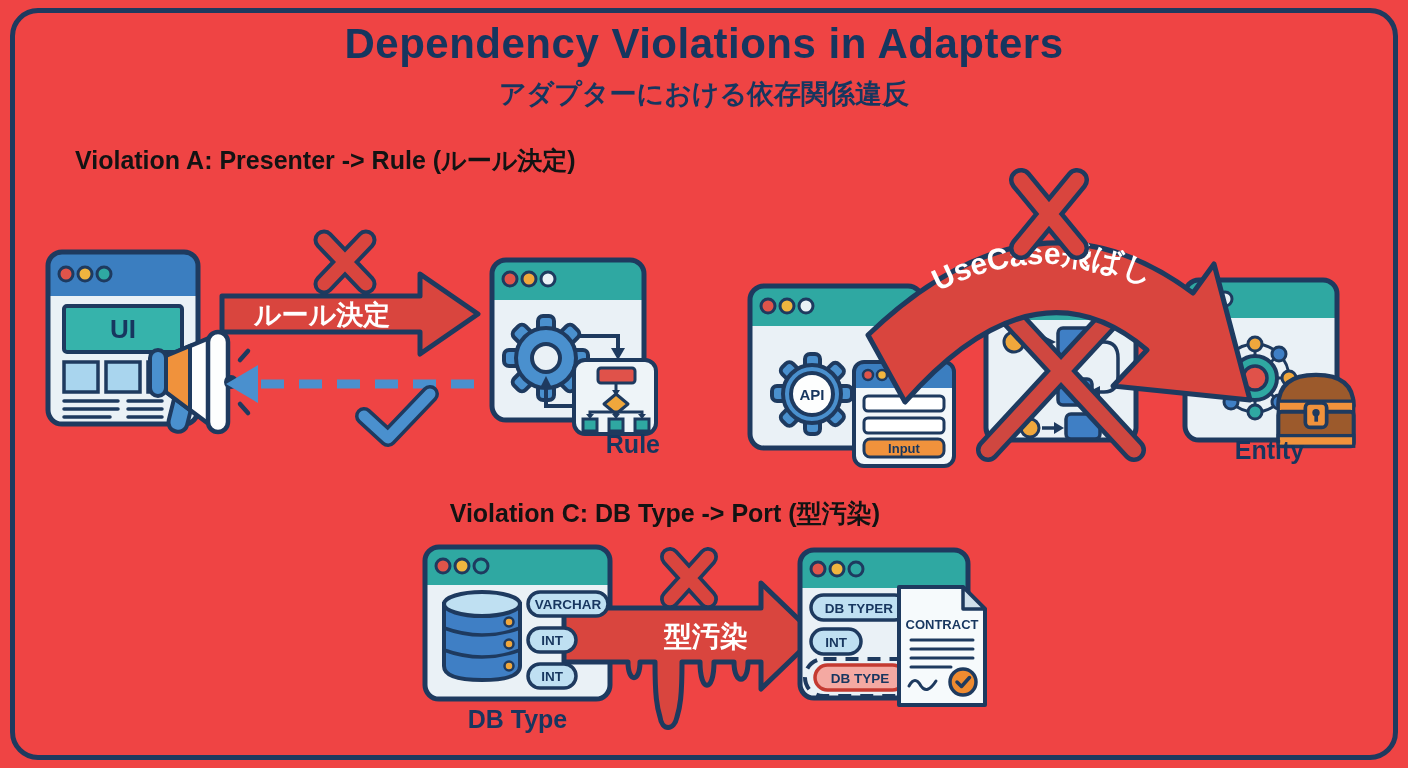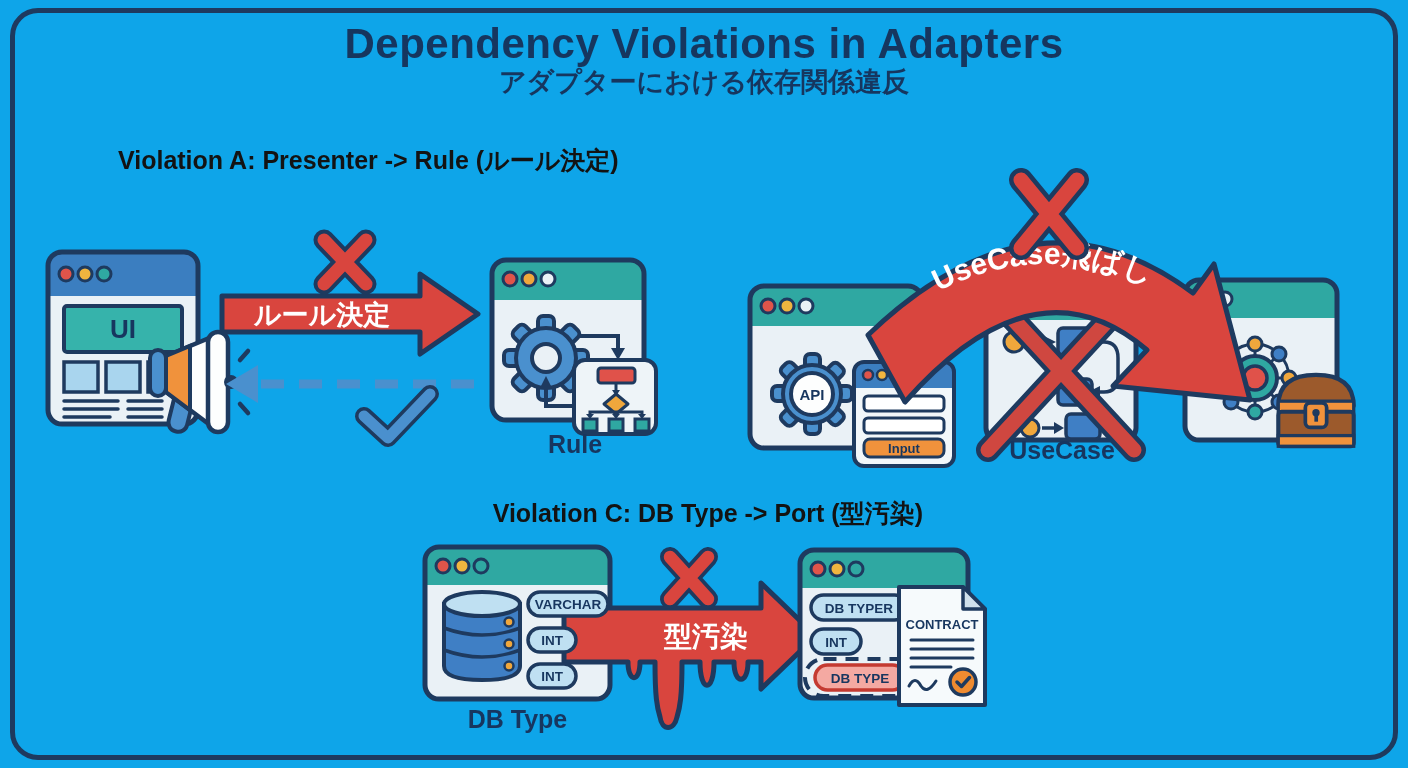--- a/index.html
+++ b/index.html
@@ -1,23 +1,23 @@
 <!DOCTYPE html>
 <html><head>
 <meta charset="utf-8">
 <style>
   html,body{margin:0;padding:0;}
   body{font-family:"Liberation Sans","DejaVu Sans",sans-serif;}
-  #stage{position:relative;width:1408px;height:768px;background:#0ea5e9;overflow:hidden;}
+  #stage{position:relative;width:1408px;height:768px;background:#ef4444;overflow:hidden;}
   .frame{position:absolute;left:10px;top:8px;right:10px;bottom:8px;border:5px solid #1e3a5f;border-radius:28px;pointer-events:none;}
   .abs{position:absolute;}
   .abs svg{overflow:visible;display:block;}
   .title{position:absolute;left:0;top:20px;width:100%;text-align:center;font-size:42px;font-weight:800;color:#16365f;letter-spacing:.5px;}
-  .subtitle{position:absolute;left:0;top:64px;width:100%;text-align:center;font-size:27px;font-weight:800;color:#16365f;}
-  .vheading{position:absolute;font-size:25px;font-weight:800;color:#131313;white-space:nowrap;margin-left:43px;}
+  .subtitle{position:absolute;left:0;top:76px;width:100%;text-align:center;font-size:27px;font-weight:800;color:#16365f;}
+  .vheading{position:absolute;font-size:25px;font-weight:800;color:#131313;white-space:nowrap;}
   .icolabel{position:absolute;text-align:center;font-size:25px;font-weight:800;color:#17365f;}
   text{font-family:"Liberation Sans","DejaVu Sans",sans-serif;}
 </style>
 </head>
 <body>
 
 <div id="stage">
   <div class="frame"></div>
 
   <div class="title">Dependency Violations in Adapters</div>
@@ -147,21 +147,21 @@
         <polygon points="156,158 164,158 160,163" fill="#1e3a5f"></polygon>
         <rect x="101" y="163" width="14" height="12" fill="#2fa8a2" stroke="#1e3a5f" stroke-width="3"></rect>
         <rect x="127" y="163" width="14" height="12" fill="#2fa8a2" stroke="#1e3a5f" stroke-width="3"></rect>
         <rect x="153" y="163" width="14" height="12" fill="#2fa8a2" stroke="#1e3a5f" stroke-width="3"></rect>
       </g>
       <path d="M90 150 H64 V132" fill="none" stroke="#1e3a5f" stroke-width="4"></path>
       <polygon points="58,132 70,132 64,120" fill="#1e3a5f"></polygon>
     </svg>
   </div>
 
-  <div class="icolabel" style="left:490px;top:430px;width:170px;">Rule</div>
+  <div class="icolabel" style="left:490px;top:430px;width:170px;text-align:right;">Rule</div>
 
 
   <div class="abs" style="left:742px;top:276px;">
     <svg width="222" height="205" viewBox="0 0 222 205">
       <defs>
           <clipPath id="clipB1">
             <rect x="8" y="10" width="172" height="162" rx="14"></rect>
           </clipPath>
       <clipPath id="clipB2">
             <rect x="112" y="86" width="100" height="104" rx="10"></rect>
@@ -304,21 +304,21 @@
 
   <div class="abs" style="left:1005px;top:168px;">
     <svg width="88" height="92" viewBox="0 0 88 92">
       <g stroke-linecap="round">
           <path d="M16 12 L72 80 M72 12 L16 80" stroke="#1e3a5f" stroke-width="24"></path>
       <path d="M16 12 L72 80 M72 12 L16 80" stroke="#d9453e" stroke-width="15"></path>
         </g>
     </svg>
   </div>
 
-  <div class="icolabel" style="left:972px;top:436px;width:180px;">UseCase</div>
+  <div class="icolabel" style="left:1182px;top:436px;width:175px;">Entity</div>
 
   <div class="vheading" style="left:400px;top:497px;width:480px;text-align:right;">Violation C: DB Type -&gt; Port (型汚染)</div>
 
   <div class="abs" style="left:420px;top:542px;">
     <svg width="200" height="165" viewBox="0 0 200 165">
       <defs>
           <clipPath id="clipC1">
             <rect x="5" y="5" width="185" height="152" rx="14"></rect>
           </clipPath>
         </defs>

